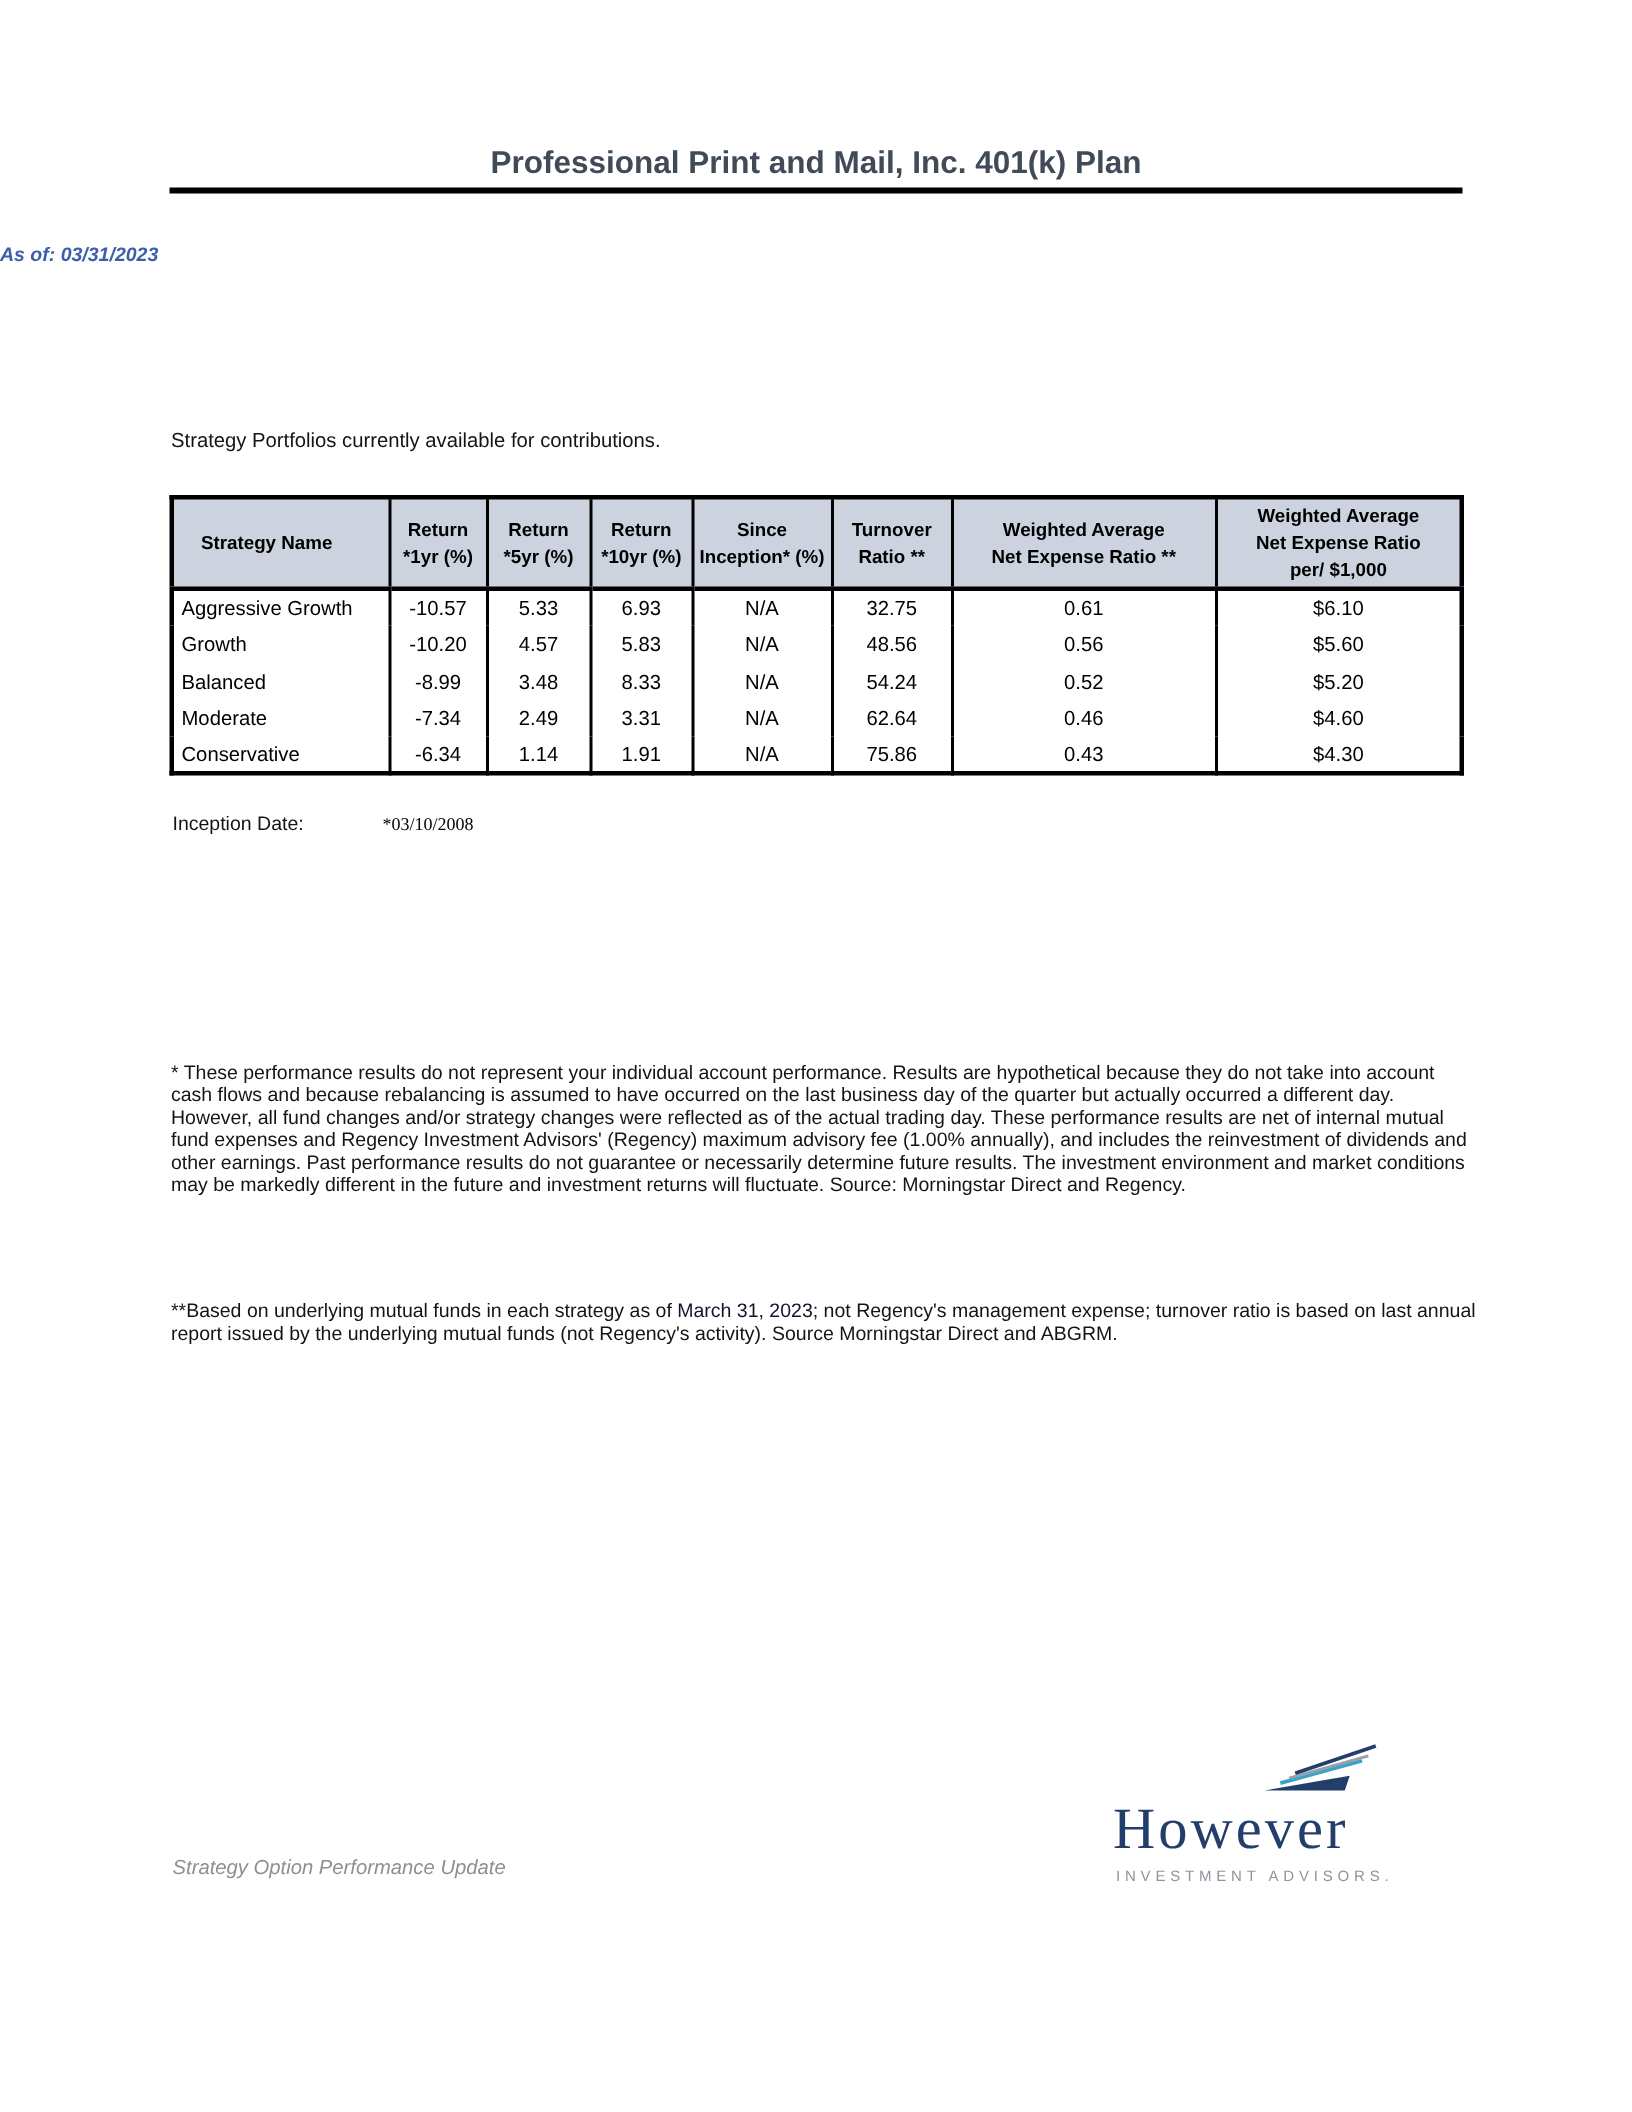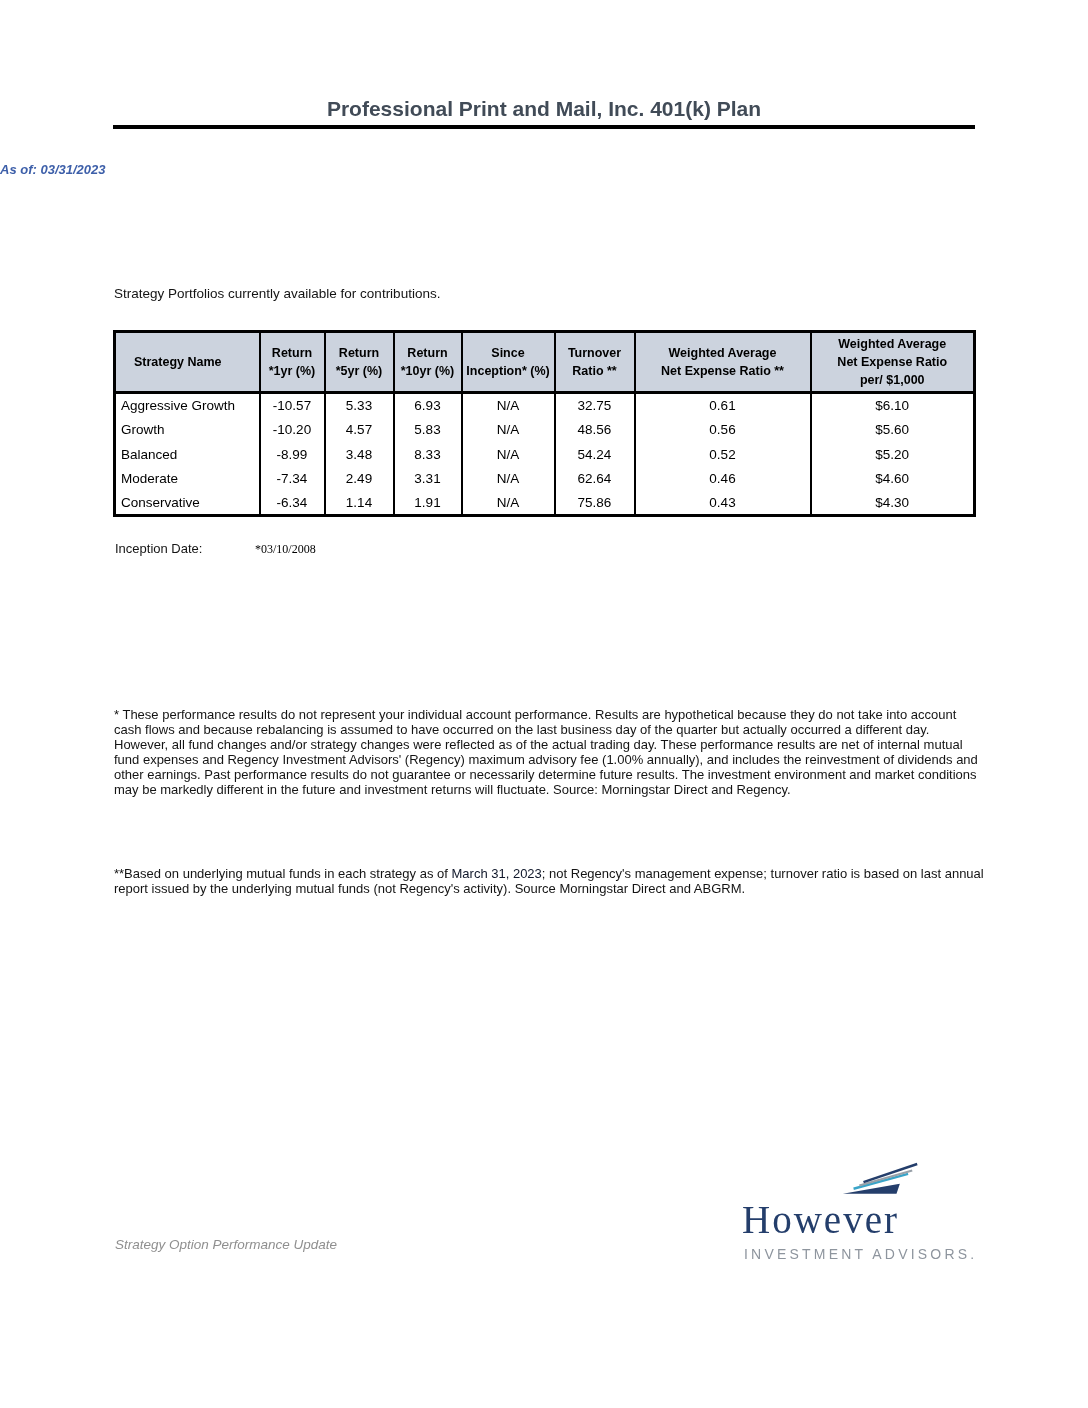--- a/index.html
+++ b/index.html
@@ -128,21 +128,21 @@
   .logo-swoosh { display: block; margin-left: 100px; width: 76px; height: 40px; }
   .logo-word {
     font-family: "Liberation Serif", serif;
     font-size: 39px;
     letter-spacing: 2px;
     color: #243e6b;
     line-height: 1.0;
     margin-top: 2px;
   }
   .logo-tag {
-    font-size: 14px;
+    font-size: 10px;
     letter-spacing: 3.2px;
     color: #8e959e;
     margin-top: 7px;
     margin-left: 2px;
     white-space: nowrap;
   }
 
   .footer-text {
     position: absolute;
     top: 1237px; left: 115px;

